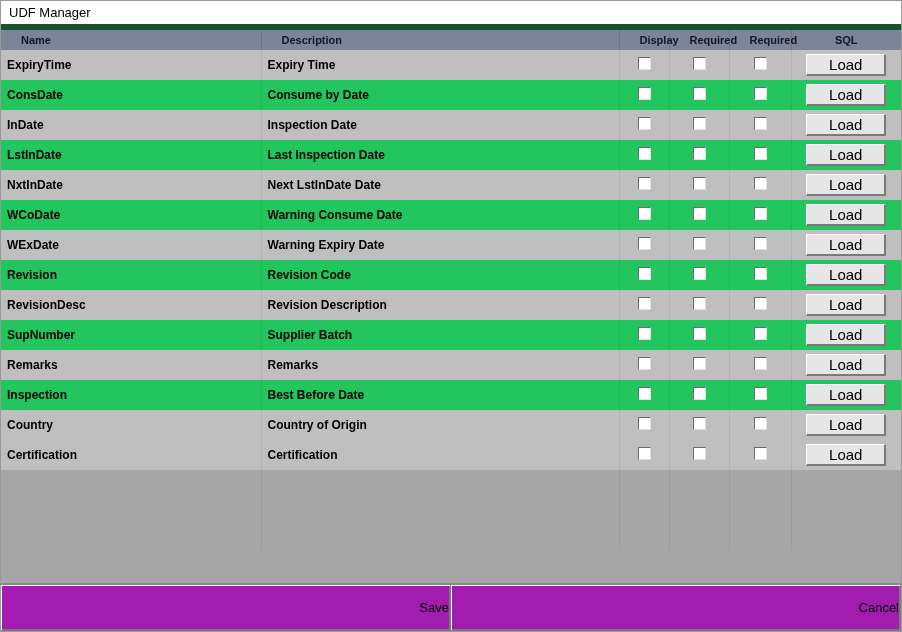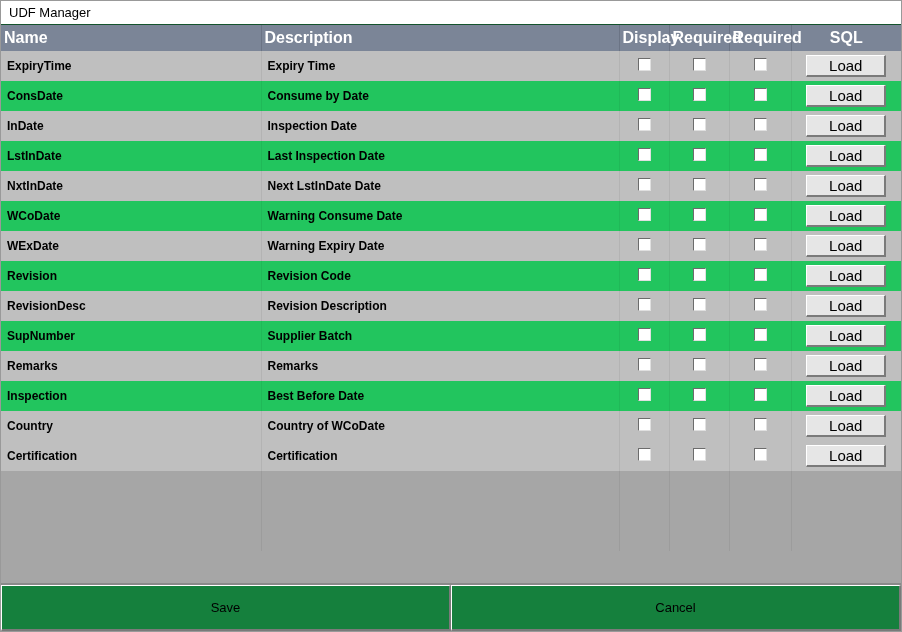--- a/index.html
+++ b/index.html
@@ -1,34 +1,34 @@
 <!DOCTYPE html>
 <html><head>
 <meta charset="utf-8">
 <style>
   * { box-sizing: border-box; margin: 0; padding: 0; }
   html, body { width: 902px; height: 632px; font-family: Arial, sans-serif; font-size: 12px; background: #fff; overflow: hidden; }
   .window { width: 902px; height: 632px; border: 1px solid #999; display: flex; flex-direction: column; background: #a6a6a6; }
-  .titlebar { background: #fff; padding: 4px 8px; font-size: 13px; border-bottom: 1px solid #14532d; }
+  .titlebar { background: #fff; padding: 4px 8px; font-size: 13px; border-bottom: 6px solid #14532d; }
   .grid { flex: 1; overflow: hidden; }
   table { width: 100%; border-collapse: collapse; table-layout: fixed; }
-  thead th { background: #7b8597; color: #ffffff; font-weight: bold; text-align: left; padding: 4px 3px; font-size: 16px; height: 20px; border-right: 1px solid #6b7485; }
+  thead th { background: #7b8597; color: #0f172a; font-weight: bold; text-align: left; padding: 4px 20px; font-size: 11px; height: 20px; border-right: 1px solid #6b7485; }
   thead th:last-child { border-right: none; }
   thead th.center { text-align: center; }
   tbody tr { height: 30px; }
   tbody tr.light { background: #bfbfbf; }
   tbody tr.dark { background: #22c55e; }
   tbody td { padding: 0 6px; font-size: 12px; font-weight: bold; color: #000; border-right: 1px solid rgba(0,0,0,0.06); }
   tbody td:last-child { border-right: none; }
   .cb-cell { text-align: center; }
   .checkbox { width: 13px; height: 13px; display: inline-block; background: #fff; border: 1px solid #6c6c6c; border-right-color:#e0e0e0; border-bottom-color:#e0e0e0; }
   .load-cell { text-align: center; padding: 2px 4px; }
   .load-btn { width: 80px; height: 22px; background: #e6e6e6; border-top: 1px solid #fff; border-left: 1px solid #fff; border-right: 2px solid #7a7a7a; border-bottom: 2px solid #7a7a7a; font-size: 15px; cursor: pointer; }
   .bottombar { display: flex; height: 48px; border-top: 2px solid #8a8a8a; }
-  .bottombar button { flex: 1; background: #15803d; border-top:1px solid #fff; border-left:1px solid #fff; border-right:2px solid #7a7a7a; border-bottom:2px solid #7a7a7a; font-size: 13px; cursor: pointer; }
+  .bottombar button { flex: 1; background: #a21caf; border-top:1px solid #fff; border-left:1px solid #fff; border-right:2px solid #7a7a7a; border-bottom:2px solid #7a7a7a; font-size: 13px; cursor: pointer; text-align: right; }
   .filler-row td { height: 80px; }
   col.c-name { width: 260px; }
   col.c-desc { width: 358px; }
   col.c-disp { width: 50px; }
   col.c-req  { width: 60px; }
   col.c-auto { width: 62px; }
   col.c-sql  { width: 110px; }
 </style>
 </head>
 <body>
@@ -148,21 +148,21 @@
           <tr class="dark">
             <td>Inspection</td>
             <td>Best Before Date</td>
             <td class="cb-cell"><span class="checkbox"></span></td>
             <td class="cb-cell"><span class="checkbox"></span></td>
             <td class="cb-cell"><span class="checkbox"></span></td>
             <td class="load-cell"><button class="load-btn">Load</button></td>
           </tr>
           <tr class="light">
             <td>Country</td>
-            <td>Country of WCoDate</td>
+            <td>Country of Origin</td>
             <td class="cb-cell"><span class="checkbox"></span></td>
             <td class="cb-cell"><span class="checkbox"></span></td>
             <td class="cb-cell"><span class="checkbox"></span></td>
             <td class="load-cell"><button class="load-btn">Load</button></td>
           </tr>
           <tr class="light">
             <td>Certification</td>
             <td>Certification</td>
             <td class="cb-cell"><span class="checkbox"></span></td>
             <td class="cb-cell"><span class="checkbox"></span></td>

